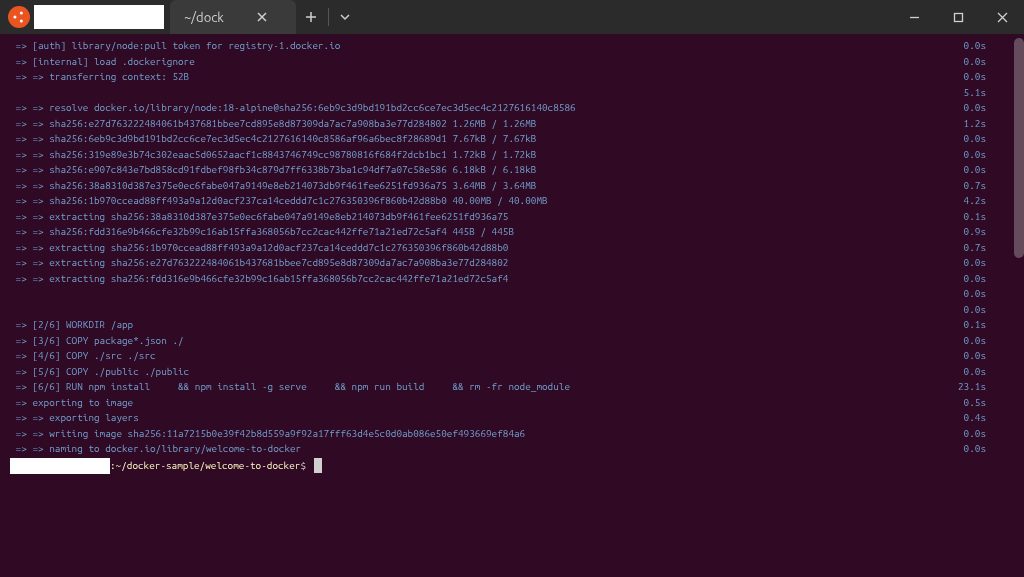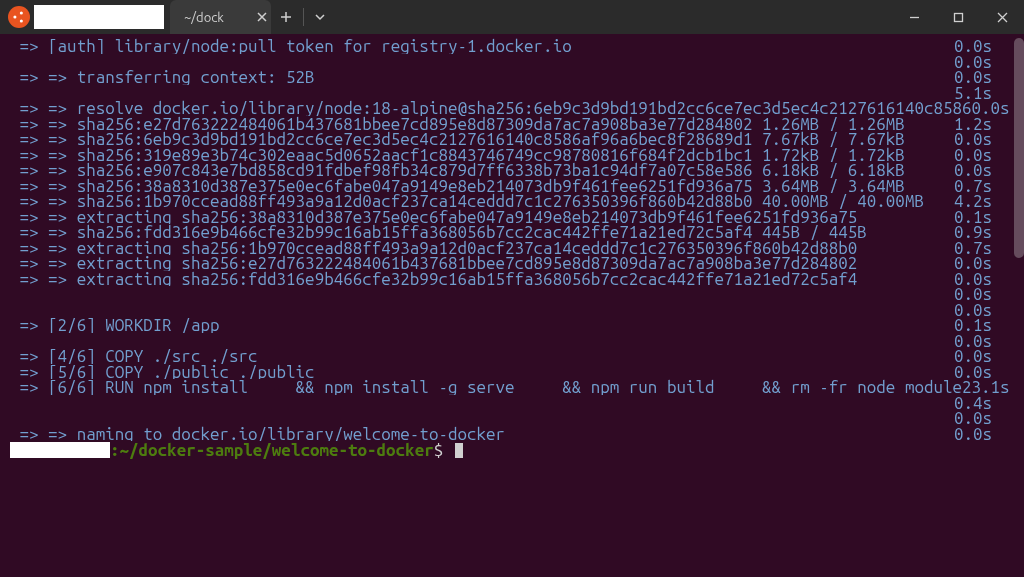--- a/index.html
+++ b/index.html
@@ -24,21 +24,21 @@
     background: #e95420;
     border-radius: 50%;
     margin-left: 8px;
     display: flex; align-items: center; justify-content: center;
   }
   .ubuntu-badge svg { width: 14px; height: 14px; }
   .tab {
     display: flex; align-items: center;
     background: #3a3a3a;
     height: 34px;
-    padding: 0 1px 0 14px;
+    padding: 0 26px 0 14px;
     margin-left: 6px;
     border-top-left-radius: 6px;
     border-top-right-radius: 6px;
     gap: 30px;
     max-width: 180px;
   }
   .tab-title { white-space: nowrap; overflow: hidden; text-overflow: clip; }
   .tab .close { width: 16px; height: 16px; display:flex; align-items:center; justify-content:center; cursor:pointer; }
   .tab .close svg { width: 10px; height: 10px; stroke: #cfcfcf; }
   .newtab {
@@ -68,22 +68,22 @@
 
   .redact {
     background: #fff;
     display: inline-block;
     vertical-align: middle;
   }
 
   .terminal {
     flex: 1;
     background: #300a24;
-    padding: 4px 6px 0 10px;
-    font-size: 17px;
+    padding: 4px 12px 0 10px;
+    font-size: 10px;
     line-height: 15.5px;
     color: #729fcf;
     overflow: hidden;
     position: relative;
   }
   .line {
     display: flex;
     white-space: pre;
   }
   .line .txt { flex: 0 0 auto; overflow: hidden; }
@@ -107,21 +107,21 @@
     border-radius: 5px;
   }
 
   .prompt-line {
     display: flex; align-items: center;
     white-space: pre;
     color: #26a269;
     font-weight: bold;
     height: 18px;
   }
-  .prompt-path { color: #4d7c0f; font-weight: bold; }
+  .prompt-path { color: #fef9c3; font-weight: normal; }
   .prompt-dollar { color: #d0d0d0; font-weight: normal; }
   .cursor {
     display: inline-block; width: 8px; height: 15px;
     background: #d0d0d0; margin-left: 2px;
   }
 </style>
 </head>
 <body>
 
 <div class="window">
@@ -172,44 +172,45 @@
         <svg viewBox="0 0 11 11">
             <path d="M1 1 L10 10 M10 1 L1 10"></path>
           </svg>
       </div>
     </div>
   </div>
 
   <div class="terminal">
     <div id="lines">
         <div class="line"><span class="txt"> =&gt; [auth] library/node:pull token for registry-1.docker.io</span><span class="time">0.0s</span></div>
-        <div class="line"><span class="time">0.0s</span></div>
+        <div class="line"><span class="txt"> =&gt; [internal] load .dockerignore</span><span class="time">0.0s</span></div>
         <div class="line"><span class="txt"> =&gt; =&gt; transferring context: 52B</span><span class="time">0.0s</span></div>
         <div class="line"><span class="time">5.1s</span></div>
         <div class="line"><span class="txt"> =&gt; =&gt; resolve docker.io/library/node:18-alpine@sha256:6eb9c3d9bd191bd2cc6ce7ec3d5ec4c2127616140c8586</span><span class="time">0.0s</span></div>
         <div class="line"><span class="txt"> =&gt; =&gt; sha256:e27d763222484061b437681bbee7cd895e8d87309da7ac7a908ba3e77d284802 1.26MB / 1.26MB</span><span class="time">1.2s</span></div>
         <div class="line"><span class="txt"> =&gt; =&gt; sha256:6eb9c3d9bd191bd2cc6ce7ec3d5ec4c2127616140c8586af96a6bec8f28689d1 7.67kB / 7.67kB</span><span class="time">0.0s</span></div>
         <div class="line"><span class="txt"> =&gt; =&gt; sha256:319e89e3b74c302eaac5d0652aacf1c8843746749cc98780816f684f2dcb1bc1 1.72kB / 1.72kB</span><span class="time">0.0s</span></div>
         <div class="line"><span class="txt"> =&gt; =&gt; sha256:e907c843e7bd858cd91fdbef98fb34c879d7ff6338b73ba1c94df7a07c58e586 6.18kB / 6.18kB</span><span class="time">0.0s</span></div>
         <div class="line"><span class="txt"> =&gt; =&gt; sha256:38a8310d387e375e0ec6fabe047a9149e8eb214073db9f461fee6251fd936a75 3.64MB / 3.64MB</span><span class="time">0.7s</span></div>
         <div class="line"><span class="txt"> =&gt; =&gt; sha256:1b970ccead88ff493a9a12d0acf237ca14ceddd7c1c276350396f860b42d88b0 40.00MB / 40.00MB</span><span class="time">4.2s</span></div>
         <div class="line"><span class="txt"> =&gt; =&gt; extracting sha256:38a8310d387e375e0ec6fabe047a9149e8eb214073db9f461fee6251fd936a75</span><span class="time">0.1s</span></div>
         <div class="line"><span class="txt"> =&gt; =&gt; sha256:fdd316e9b466cfe32b99c16ab15ffa368056b7cc2cac442ffe71a21ed72c5af4 445B / 445B</span><span class="time">0.9s</span></div>
         <div class="line"><span class="txt"> =&gt; =&gt; extracting sha256:1b970ccead88ff493a9a12d0acf237ca14ceddd7c1c276350396f860b42d88b0</span><span class="time">0.7s</span></div>
         <div class="line"><span class="txt"> =&gt; =&gt; extracting sha256:e27d763222484061b437681bbee7cd895e8d87309da7ac7a908ba3e77d284802</span><span class="time">0.0s</span></div>
         <div class="line"><span class="txt"> =&gt; =&gt; extracting sha256:fdd316e9b466cfe32b99c16ab15ffa368056b7cc2cac442ffe71a21ed72c5af4</span><span class="time">0.0s</span></div>
         <div class="line"><span class="time">0.0s</span></div>
         <div class="line"><span class="time">0.0s</span></div>
         <div class="line"><span class="txt"> =&gt; [2/6] WORKDIR /app</span><span class="time">0.1s</span></div>
-        <div class="line"><span class="time">0.0s</span></div>
+        <div class="line"><span class="txt"> =&gt; [3/6] COPY package*.json ./</span><span class="time">0.0s</span></div>
         <div class="line"><span class="txt"> =&gt; [4/6] COPY ./src ./src</span><span class="time">0.0s</span></div>
         <div class="line"><span class="txt"> =&gt; [5/6] COPY ./public ./public</span><span class="time">0.0s</span></div>
         <div class="line"><span class="txt"> =&gt; [6/6] RUN npm install     &amp;&amp; npm install -g serve     &amp;&amp; npm run build     &amp;&amp; rm -fr node_module</span><span class="time">23.1s</span></div>
-        <div class="line"><span class="time">0.4s</span></div>
-        <div class="line"><span class="time">0.0s</span></div>
+        <div class="line"><span class="txt"> =&gt; exporting to image</span><span class="time">0.5s</span></div>
+        <div class="line"><span class="txt"> =&gt; =&gt; exporting layers</span><span class="time">0.4s</span></div>
+        <div class="line"><span class="txt"> =&gt; =&gt; writing image sha256:11a7215b0e39f42b8d559a9f92a17fff63d4e5c0d0ab086e50ef493669ef84a6</span><span class="time">0.0s</span></div>
         <div class="line"><span class="txt"> =&gt; =&gt; naming to docker.io/library/welcome-to-docker</span><span class="time">0.0s</span></div>
       </div>
 
     <div class="prompt-line">
       <span class="redact" id="redact-prompt" style="height: 16px; width: 100px;"></span>
       <span class="prompt-path">:~/docker-sample/welcome-to-docker</span>
       <span class="prompt-dollar">$ </span>
       <span class="cursor"></span>
     </div>
 

